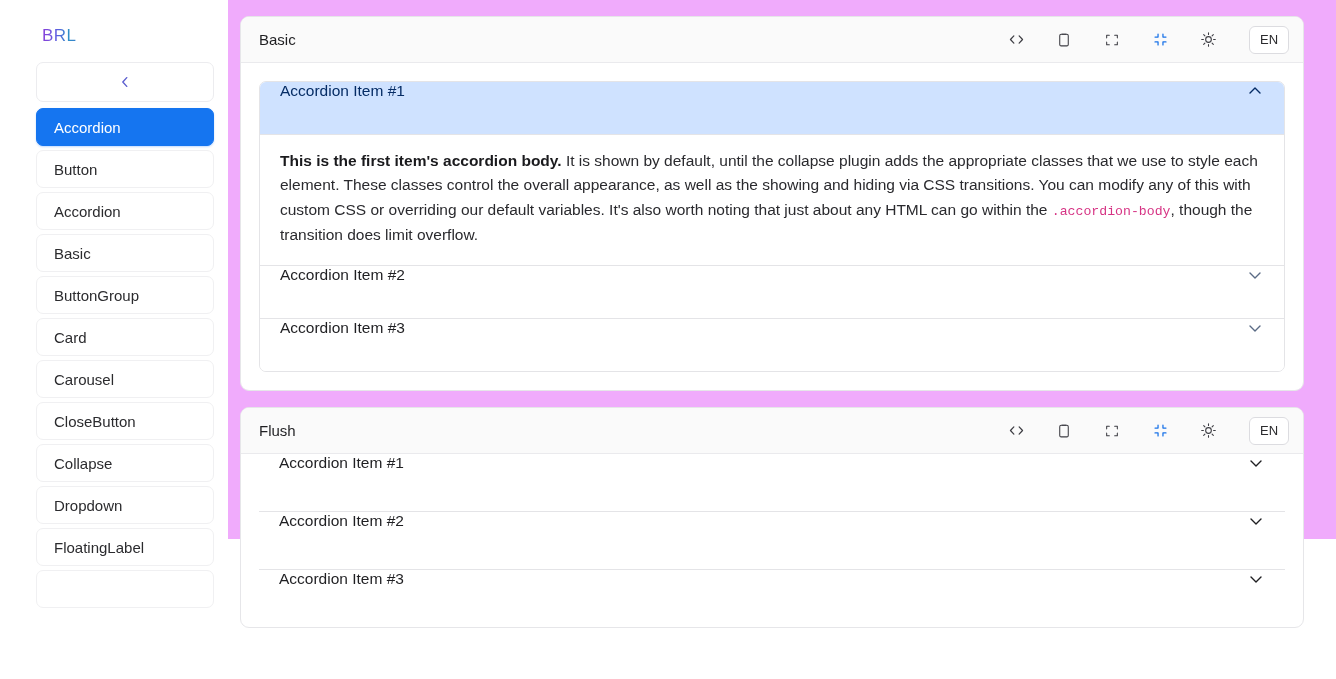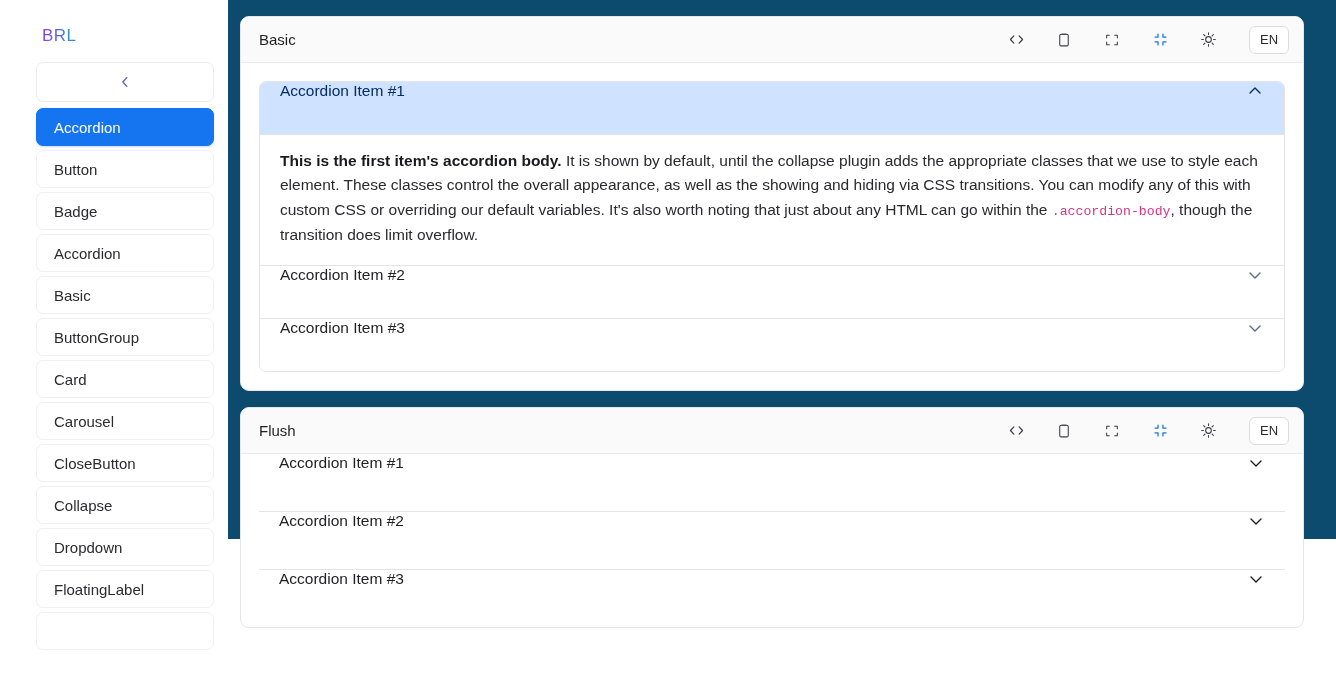--- a/index.html
+++ b/index.html
@@ -10,21 +10,21 @@
     background: #ffffff;
     font-family: "Liberation Sans", sans-serif;
     -webkit-font-smoothing: antialiased;
   }
 
   .page {
     position: relative;
     width: 1336px;
     height: 539px;
     display: flex;
-    background: #0c4a6e;
+    background: #f0abfc;
   }
 
   
   .sidebar {
     width: 228px;
     flex: 0 0 228px;
     padding: 16px 14px 0 36px;
     height: 679px;
     overflow: hidden;
     background: #ffffff;
@@ -221,23 +221,20 @@
     </div>
 
     <nav class="nav-list">
       <div class="nav-item active">
         <span>Accordion</span>
       </div>
       <div class="nav-item">
         <span>Button</span>
       </div>
       <div class="nav-item">
-        <span>Badge</span>
-      </div>
-      <div class="nav-item">
         <span>Accordion</span>
       </div>
       <div class="nav-item">
         <span>Basic</span>
       </div>
       <div class="nav-item">
         <span>ButtonGroup</span>
       </div>
       <div class="nav-item">
         <span>Card</span>

